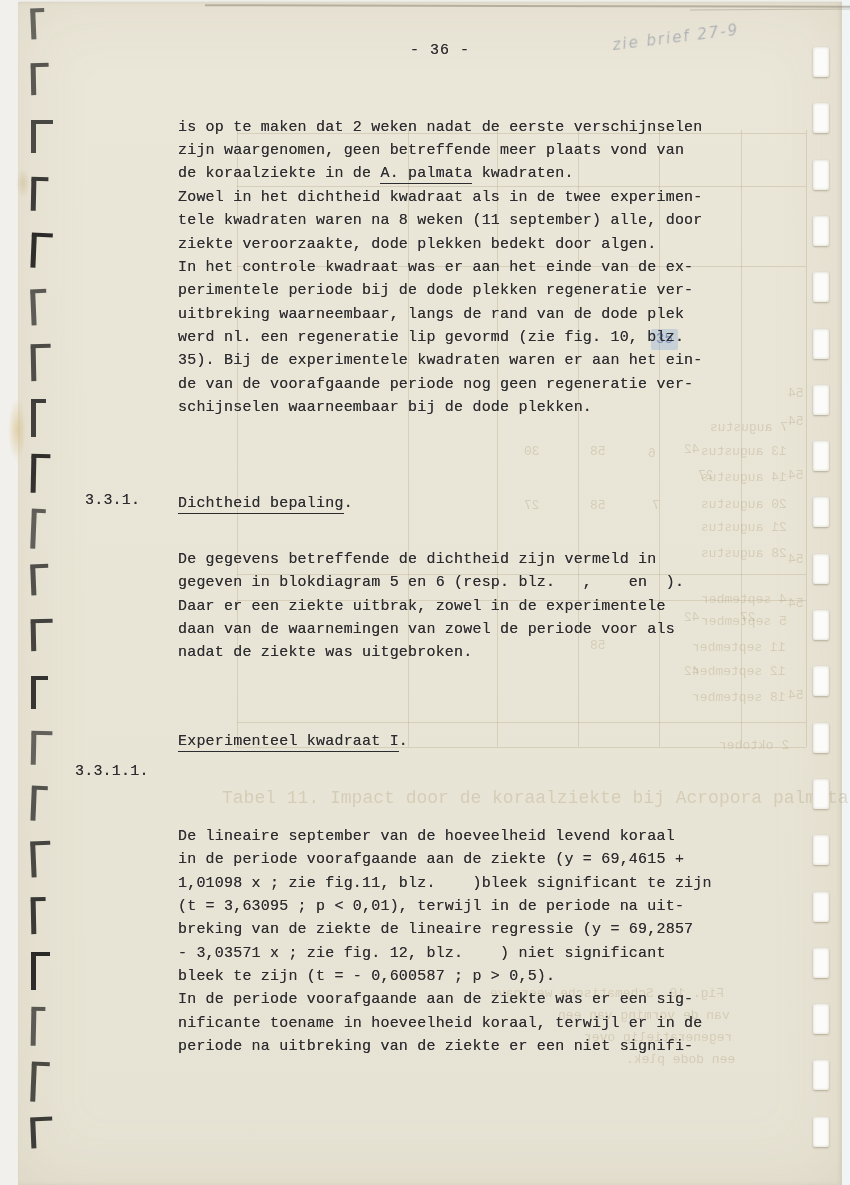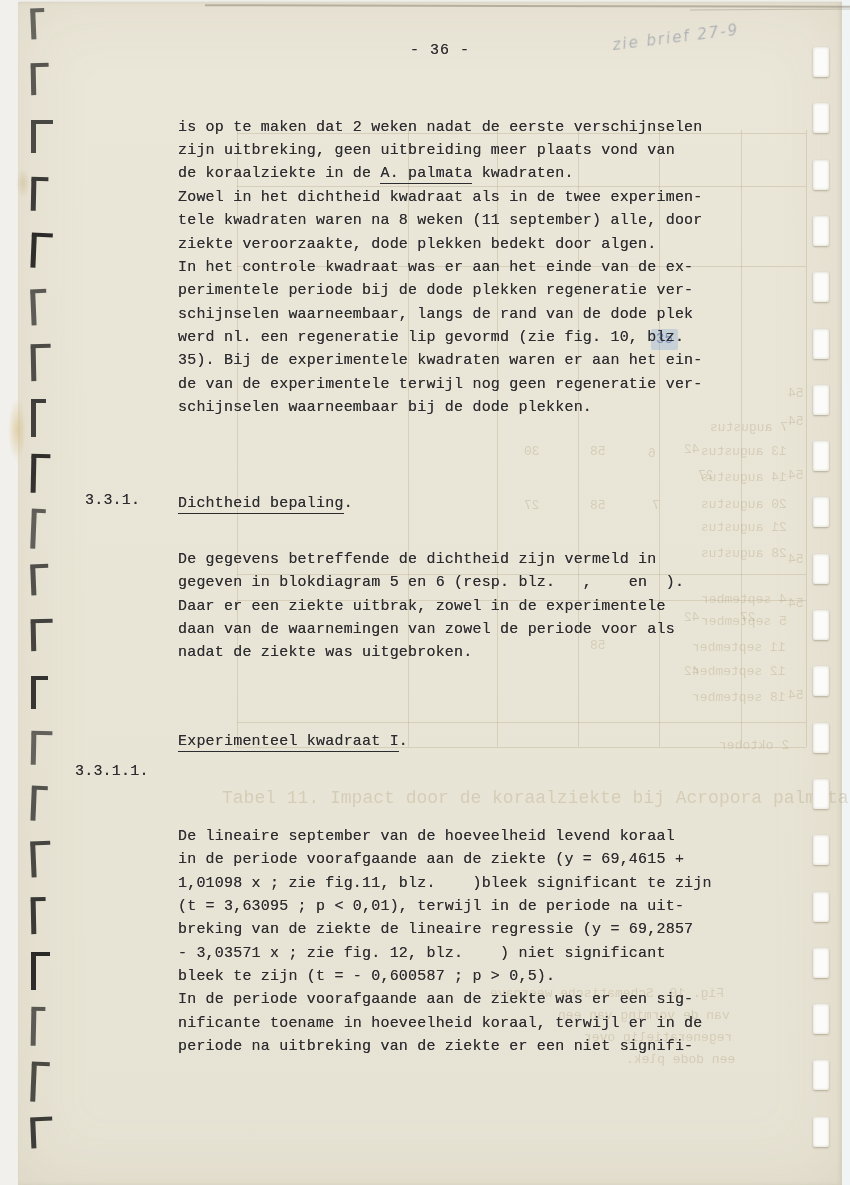--- a/index.html
+++ b/index.html
@@ -228,37 +228,37 @@
     <div class="hole" style="top: 1060.4px;"></div>
     <div class="hole" style="top: 1116.7px;"></div>
   </div>
 
 <div id="page-number">- 36 -</div>
 <div id="handwriting">zie brief 27-9</div>
 <div id="blue-note">35</div>
 
 <div class="text-block" style="left:178px;top:116px">
     <div class="line">is op te maken dat 2 weken nadat de eerste verschijnselen</div>
-    <div class="line">zijn uitbreking, geen uitbreiding meer plaats vond van</div>
+    <div class="line">zijn waargenomen, geen betreffende meer plaats vond van</div>
   </div>
 
 <div class="text-block" style="left:178px;top:162px">
   <span class="line">de koraalziekte in de </span><span class="u">A. palmata</span><span class="line"> kwadraten.</span>
 </div>
 
 <div class="text-block" style="left:178px;top:186px">
     <div class="line">Zowel in het dichtheid kwadraat als in de twee experimen-</div>
     <div class="line">tele kwadraten waren na 8 weken (11 september) alle, door</div>
     <div class="line">ziekte veroorzaakte, dode plekken bedekt door algen.</div>
     <div class="line">In het controle kwadraat was er aan het einde van de ex-</div>
     <div class="line">perimentele periode bij de dode plekken regeneratie ver-</div>
-    <div class="line">schijnselen waarneembaar, langs de rand van de dode plek</div>
+    <div class="line">uitbreking waarneembaar, langs de rand van de dode plek</div>
     <div class="line">werd nl. een regeneratie lip gevormd (zie fig. 10, blz.</div>
     <div class="line">35). Bij de experimentele kwadraten waren er aan het ein-</div>
-    <div class="line">de van de experimentele terwijl nog geen regeneratie ver-</div>
+    <div class="line">de van de voorafgaande periode nog geen regeneratie ver-</div>
     <div class="line">schijnselen waarneembaar bij de dode plekken.</div>
   </div>
 
 <div class="heading-num" style="left:85px;top:492px">3.3.1.</div>
 <div class="text-block" style="left:178px;top:492px">
   <span class="u">Dichtheid bepaling</span><span>.</span>
 </div>
 
 <div class="text-block" style="left:178px;top:548px">
     <div class="line">De gegevens betreffende de dichtheid zijn vermeld in</div>

